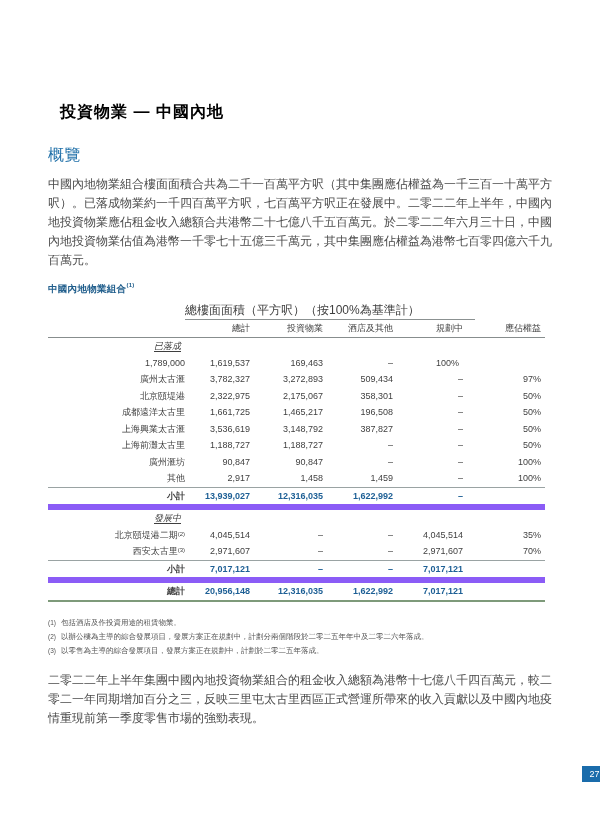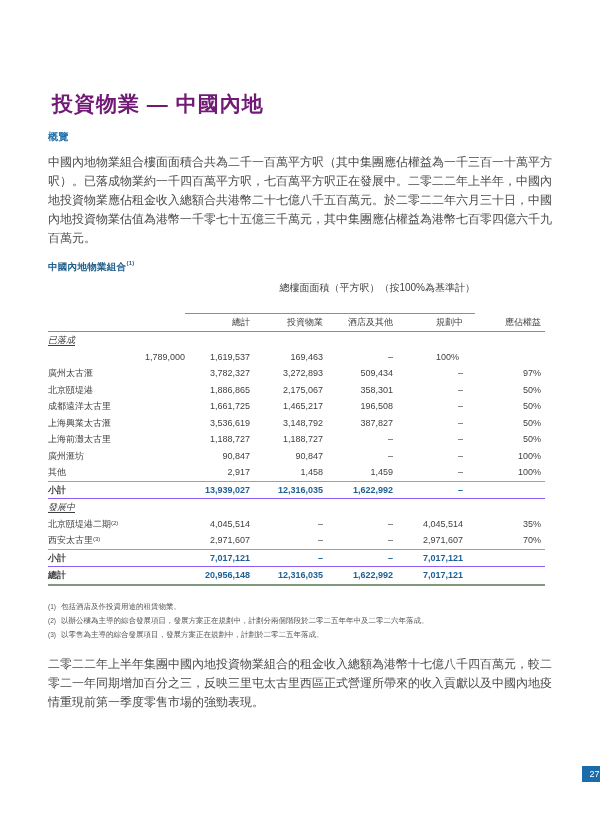--- a/index.html
+++ b/index.html
@@ -4,58 +4,58 @@
 <style>
   * { box-sizing: border-box; }
   html, body { margin: 0; padding: 0; background: #ffffff; }
   .page {
     width: 600px; height: 814px; position: relative; background: #ffffff;
     font-family: "Liberation Sans", sans-serif; color: #454545; overflow: hidden;
   }
   .content { padding: 90px 48px 0 48px; }
 
   .doc-title {
-    margin: 4px; font-size: 21px; line-height: 20px; font-weight: bold;
-    color: #701a75; letter-spacing: 1px;
+    margin: 12px; font-size: 16px; line-height: 20px; font-weight: bold;
+    color: #000000; letter-spacing: 1px;
   }
   .overview-heading {
-    margin: 16px 0 0 0; font-size: 10px; font-weight: bold; color: #2171a9;
+    margin: 23px 0 0 0; font-size: 16px; font-weight: normal; color: #2171a9;
     letter-spacing: 0.5px;
   }
   .para {
     margin: 9px 0 0 0; font-size: 12px; line-height: 19px; color: #4a4a4a;
     text-align: justify;
   }
   .table-title {
     margin: 13px 0 0 0; font-size: 9.5px; font-weight: bold; color: #205e8c;
     letter-spacing: 0.3px;
   }
   .sup { font-size: 6px; vertical-align: top; position: relative; top: -1px; }
 
   
   .tbl { width: 497px; margin-top: 8px; color: #3f3f3f; }
   .span-row { display: grid; grid-template-columns: 137px 290px 70px; }
   .span-cell {
-    text-align: right; font-size: 10px; padding-bottom: 19px;
+    text-align: left; font-size: 12px; padding-bottom: 3px;
     border-bottom: 1px solid #8b9191; line-height: 12px;
   }
   .hdr-row {
     display: grid; grid-template-columns: 137px 65px 73px 70px 70px 82px;
     border-bottom: 1px solid #878d8d; padding: 3px 0 3px 0;
   }
   .hdr-row .c { font-size: 9px; line-height: 11px; }
   .trow { display: grid; grid-template-columns: 137px 65px 73px 70px 70px 82px; }
   .c { font-size: 9px; line-height: 16.5px; white-space: nowrap; }
-  .name { text-align: left; }
+  .name { text-align: right; }
   .num { text-align: right; }
   .c:last-child { padding-right: 4px; }
   .sect-label .c {
     font-style: italic; text-decoration: underline; text-underline-offset: 2px;
   }
-  .sub { border-top: 1px solid #9aa3a3; border-bottom: 1px solid #8b5cf6; }
+  .sub { border-top: 1px solid #9aa3a3; border-bottom: 6px solid #8b5cf6; }
   .sub .name, .grand .name { font-weight: bold; }
   .sub .num, .grand .num { font-weight: bold; color: #1d5f95; }
   .grand { border-bottom: 2.5px solid #7e9a7a; }
 
   .footnotes { margin-top: 14px; }
   .fn { font-size: 7.5px; line-height: 14px; color: #555555; }
   .fn-marker { display: inline-block; width: 13px; font-size: 6.5px; }
 
   .closing { margin-top: 13px; }
 
@@ -111,21 +111,21 @@
         <span class="c name">廣州太古滙</span>
         <span class="c num">3,782,327</span>
         <span class="c num">3,272,893</span>
         <span class="c num">509,434</span>
         <span class="c num">–</span>
         <span class="c num">97%</span>
       </div>
 
       <div class="trow">
         <span class="c name">北京頤堤港</span>
-        <span class="c num">1,886,865</span>
+        <span class="c num">2,322,975</span>
         <span class="c num">2,175,067</span>
         <span class="c num">358,301</span>
         <span class="c num">–</span>
         <span class="c num">50%</span>
       </div>
 
       <div class="trow">
         <span class="c name">成都遠洋太古里</span>
         <span class="c num">1,661,725</span>
         <span class="c num">1,465,217</span>

